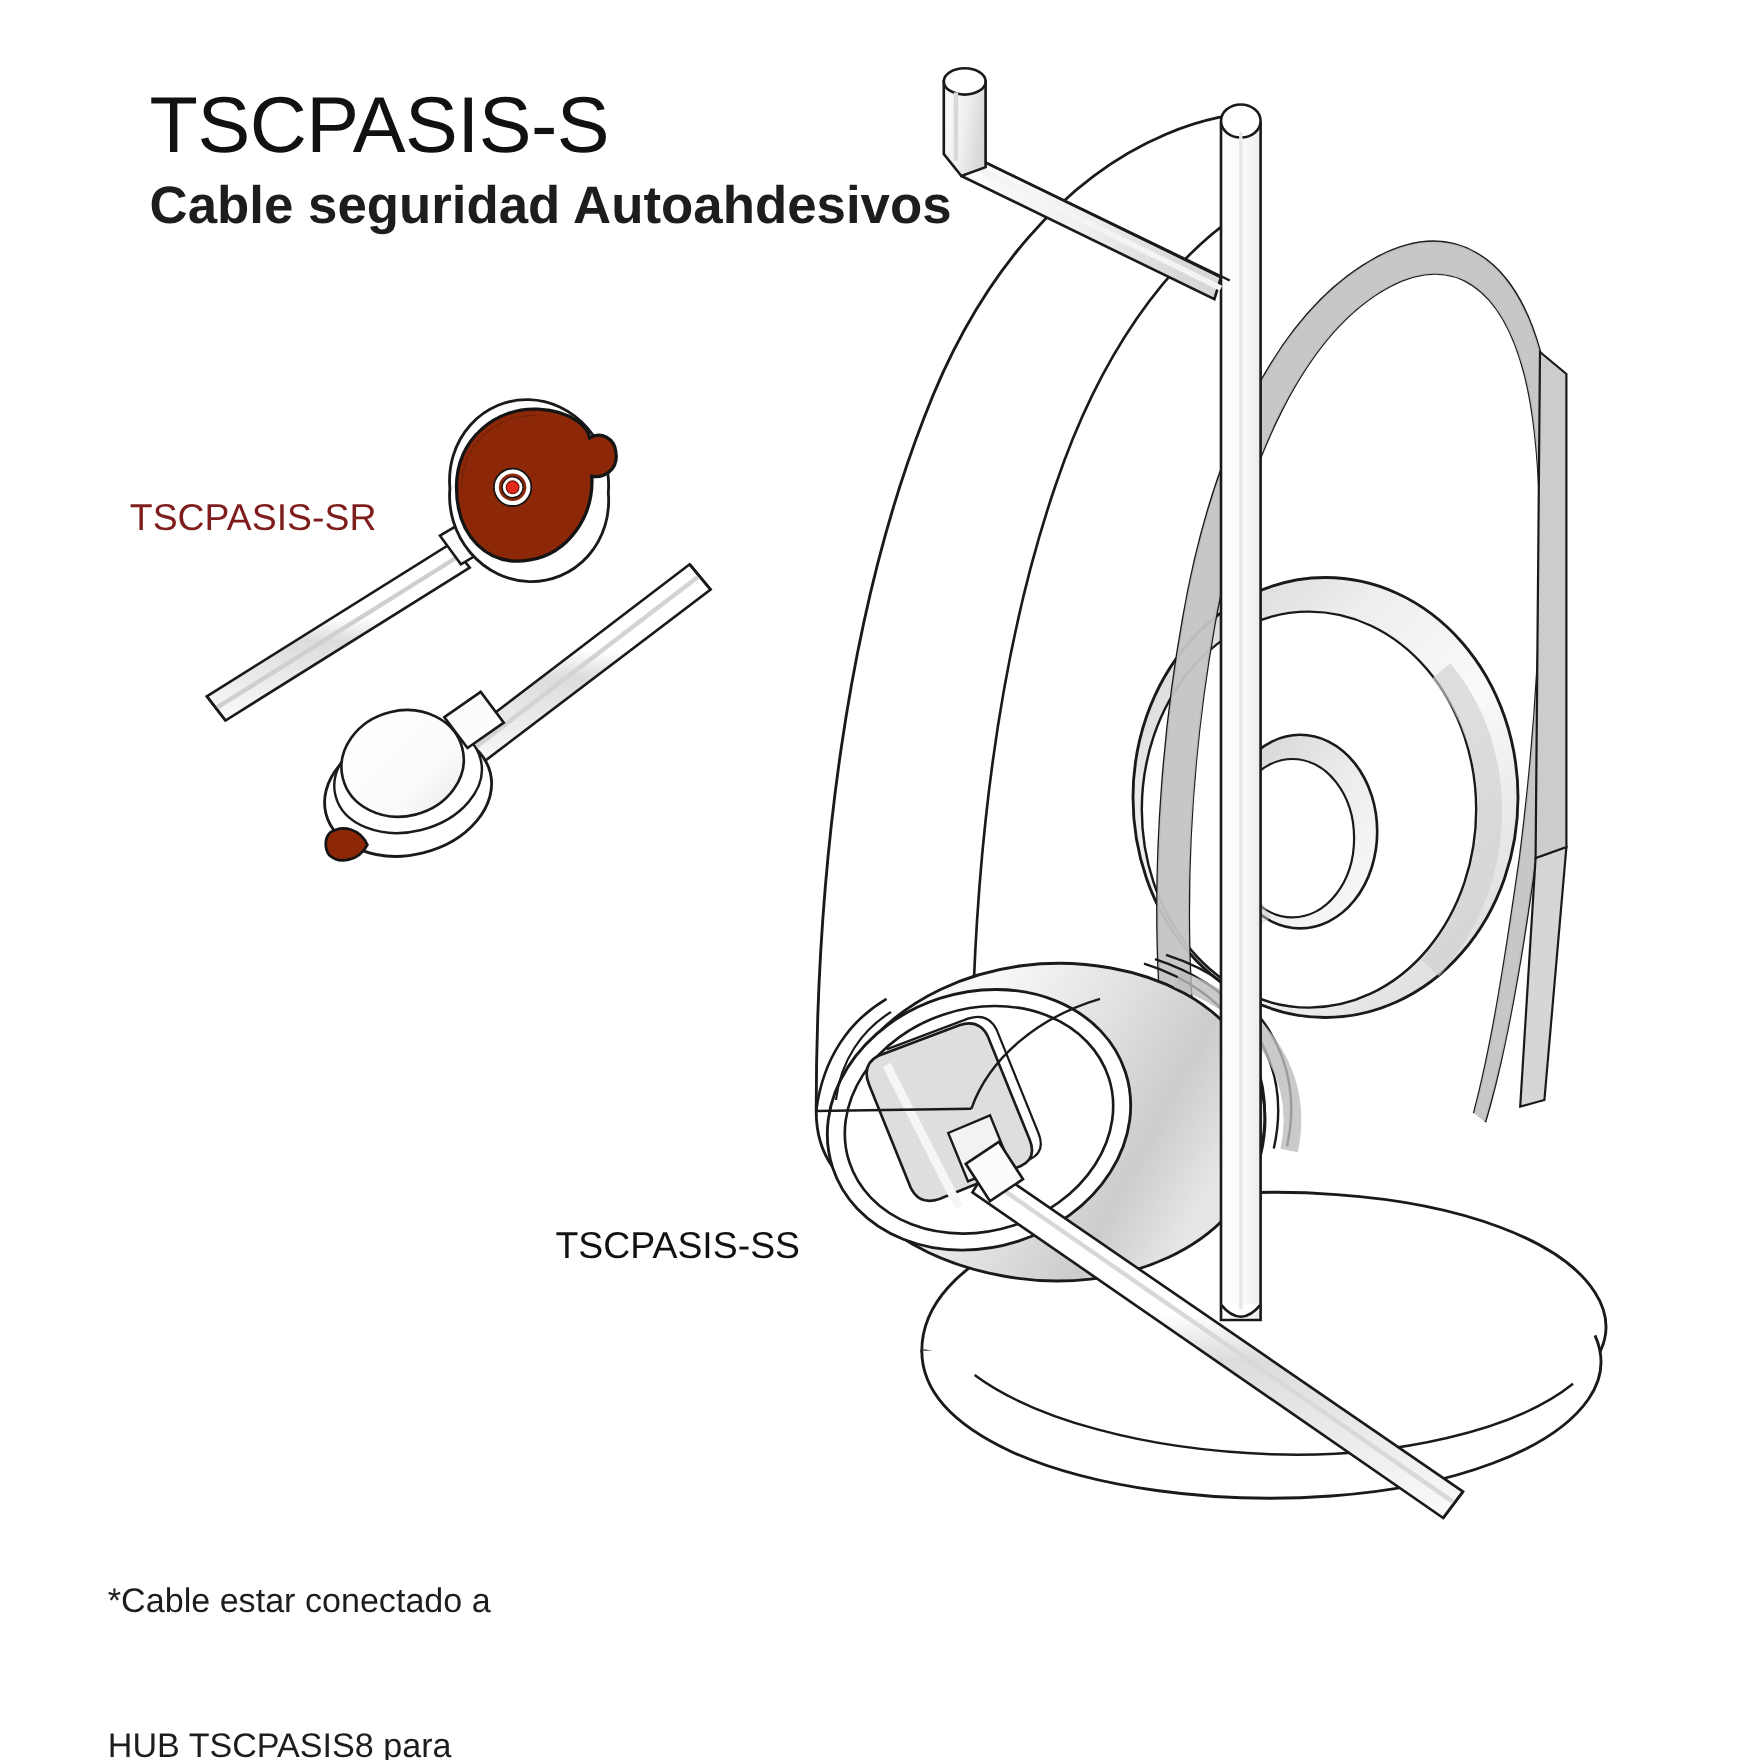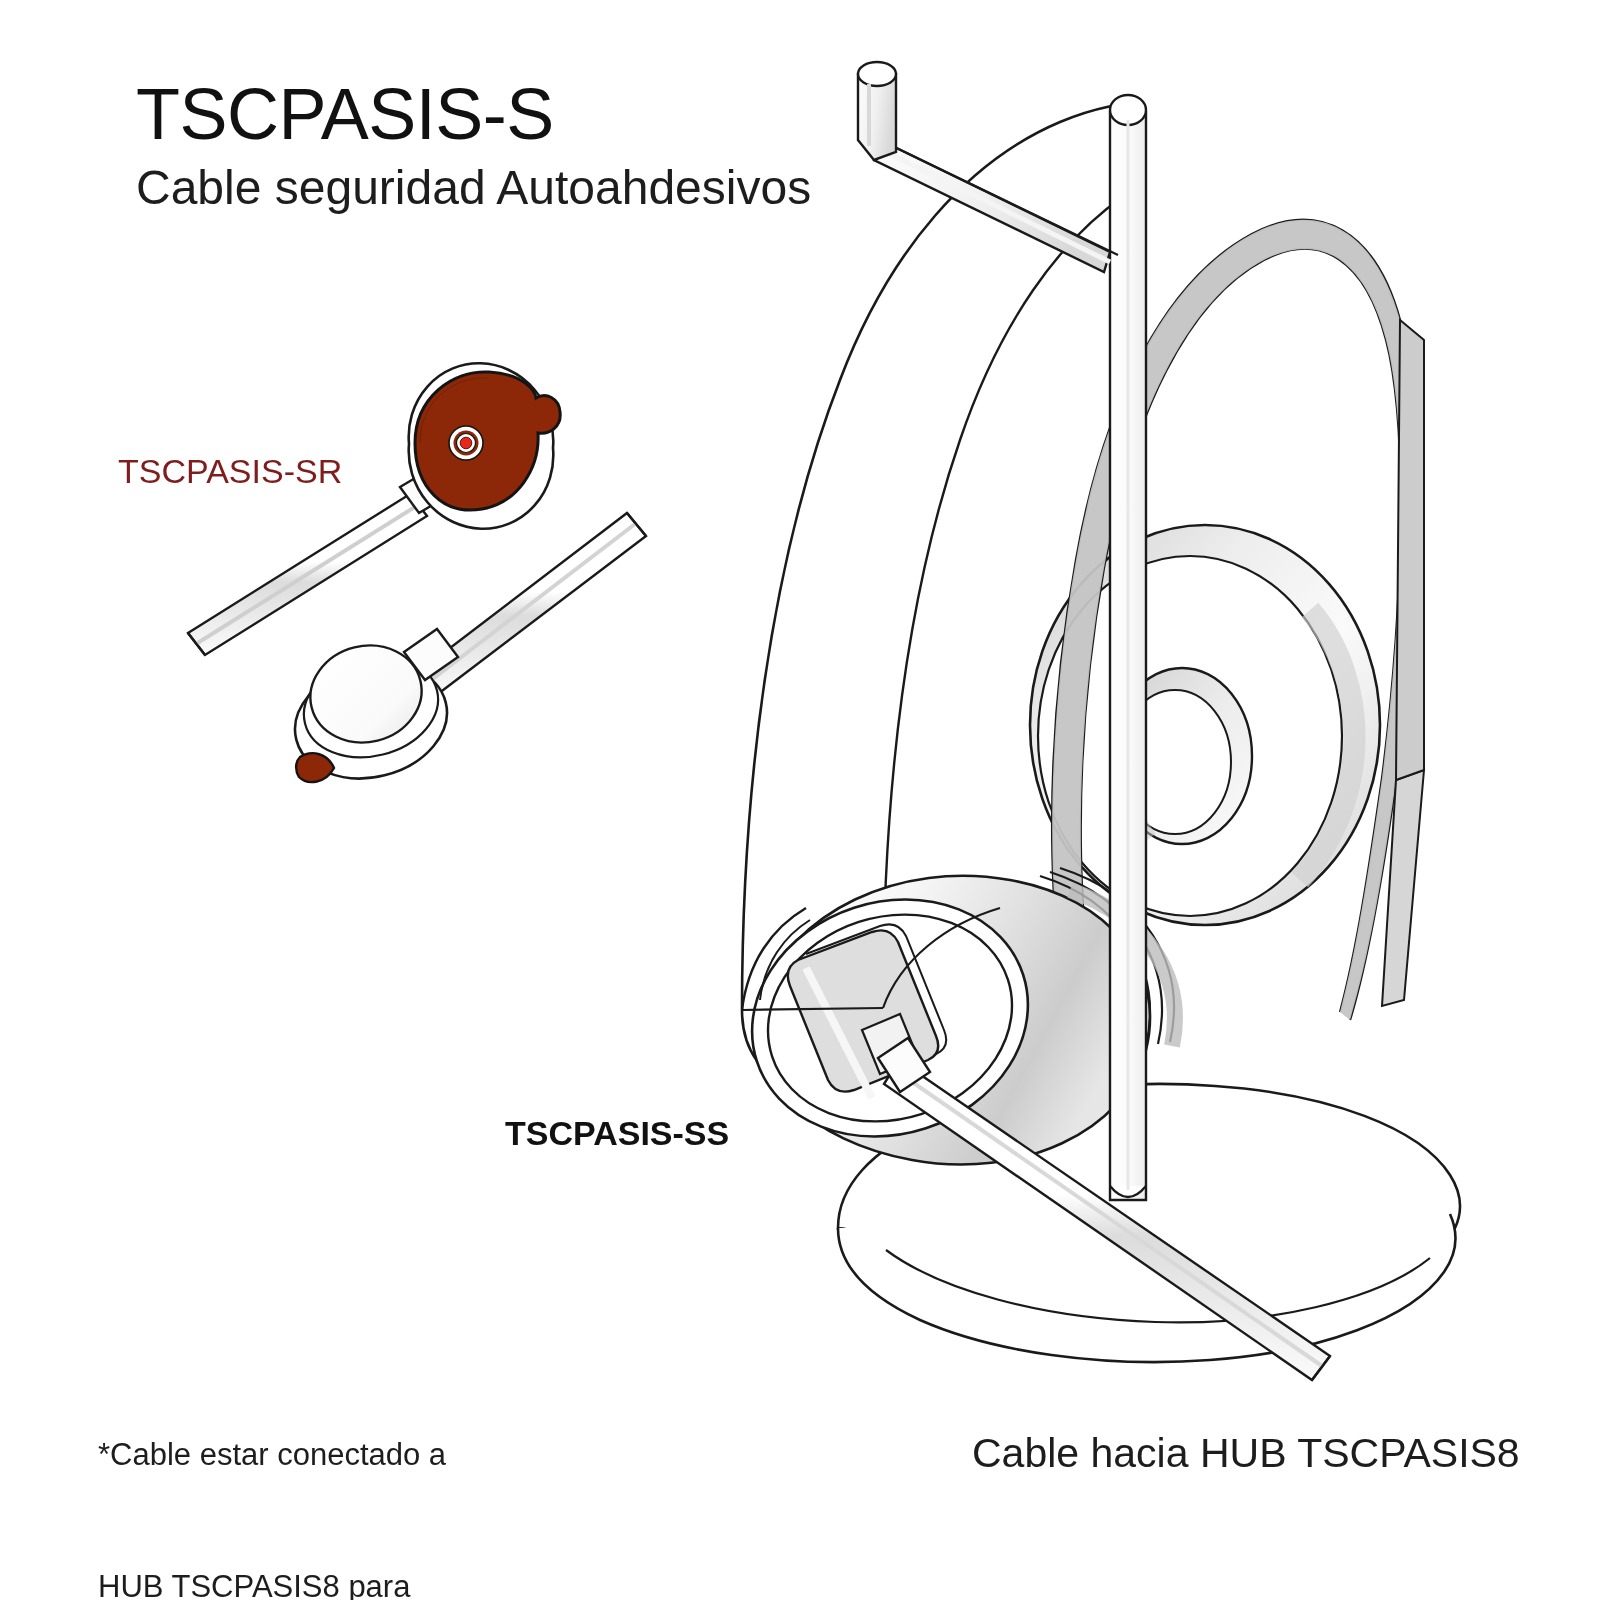--- a/index.html
+++ b/index.html
@@ -34,36 +34,36 @@
     font-size: 72px;
     font-weight: 400;
     letter-spacing: -0.5px;
     line-height: 1.0;
     color: #111;
   }
   #subtitle {
     left: 136px;
     top: 164px;
     font-size: 48px;
-    font-weight: 400;
+    font-weight: 700;
     line-height: 1.0;
     color: #1d1d1d;
   }
   #label-sr {
     left: 118px;
     top: 452px;
     font-size: 34px;
     font-weight: 400;
     color: #7f1d1d;
   }
   #label-ss {
     left: 505px;
     top: 1114px;
     font-size: 34px;
-    font-weight: 700;
+    font-weight: 400;
     color: #111;
   }
   #footnote {
     left: 98px;
     top: 1345px;
     font-size: 31px;
     font-weight: 300;
     line-height: 1.42;
     color: #1d1d1d;
   }
@@ -339,15 +339,14 @@
   <div class="txt" id="label-sr">TSCPASIS-SR</div>
 
   <div class="txt" id="label-ss">TSCPASIS-SS</div>
 
   <div class="txt" id="footnote">
     <div>*Cable estar conectado a</div>
     <div>HUB TSCPASIS8 para</div>
     
   </div>
 
-  <div class="txt" id="caption-hub">Cable hacia HUB TSCPASIS8</div>
 
 </div>
 
 </body></html>

